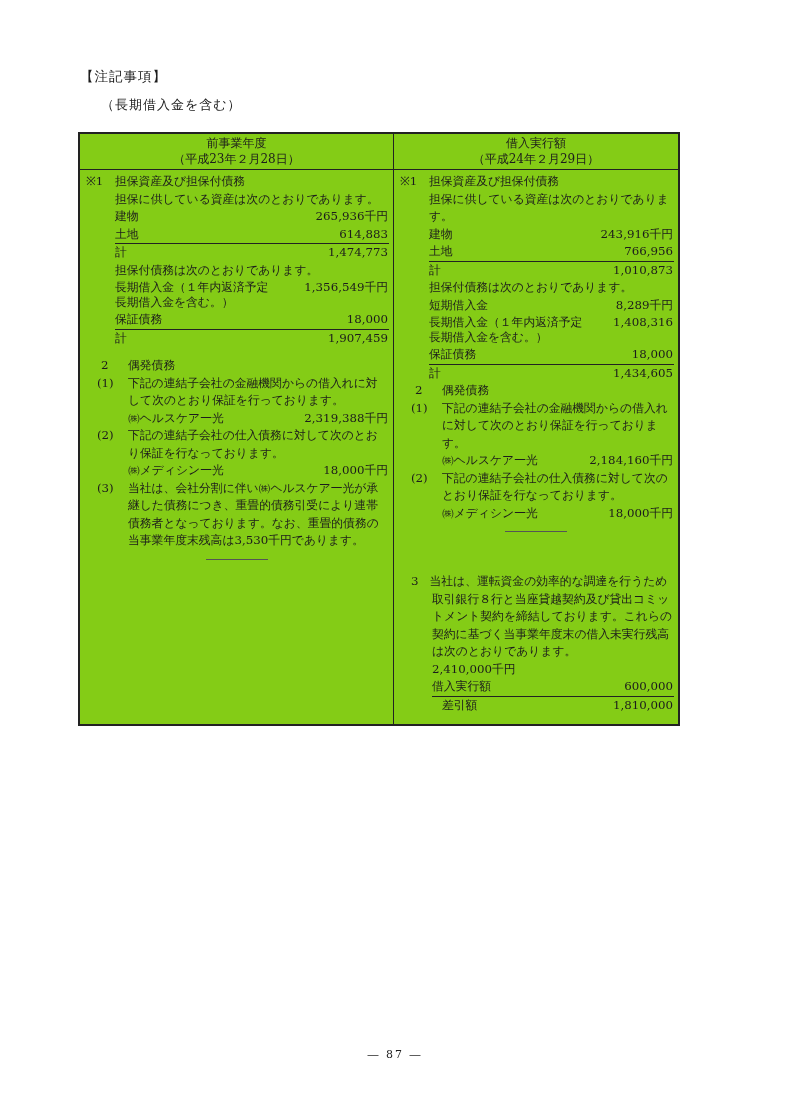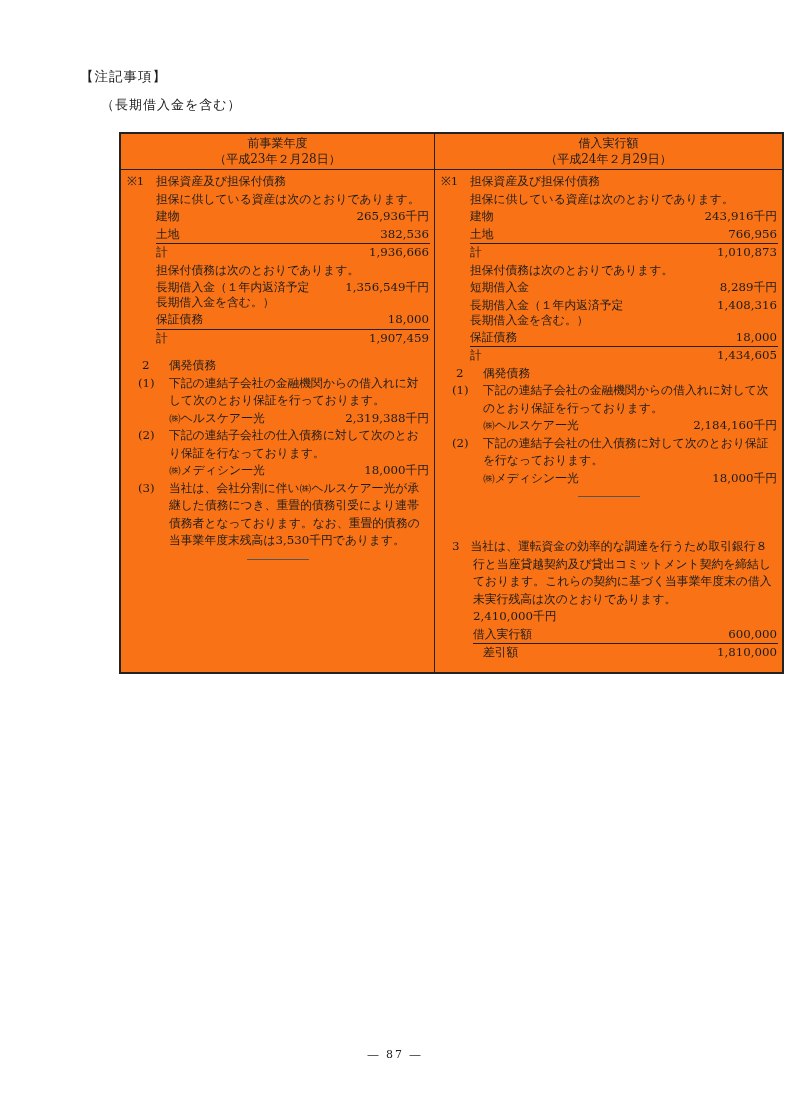--- a/index.html
+++ b/index.html
@@ -24,26 +24,25 @@
     position: absolute;
     left: 101px;
     top: 96px;
     font-size: 13px;
     letter-spacing: 1px;
   }
   .ntable {
     position: absolute;
     left: 78px;
     top: 132px;
-    width: 665px;
+    width: 602px;
     border: 2px solid #222;
     display: flex;
     flex-direction: column;
-    background: #f97316;
-    margin-left: 41px;
+    background: #84cc16;
   }
   .thead { display: flex; border-bottom: 1px solid #222; }
   .th {
     text-align: center;
     font-size: 12px;
     line-height: 16px;
     padding: 1px 0 2px 0;
   }
   .th.prev { width: 313px; }
   .th.curr { flex: 1; border-left: 1px solid #222; }
@@ -136,25 +135,25 @@
         </div>
         <div class="indent1">担保に供している資産は次のとおりであります。</div>
 
         <div class="amt">
           <div class="amt-row">
             <span class="lbl">建物</span>
             <span class="val">265,936千円</span>
           </div>
           <div class="amt-row">
             <span class="lbl">土地</span>
-            <span class="val">382,536</span>
+            <span class="val">614,883</span>
           </div>
           <div class="amt-row rule-above">
             <span class="lbl">計</span>
-            <span class="val">1,936,666</span>
+            <span class="val">1,474,773</span>
           </div>
         </div>
 
         <div class="indent1">担保付債務は次のとおりであります。</div>
 
         <div class="amt">
           <div class="amt-row">
             <span class="lbl lbl2">
               <div>長期借入金（１年内返済予定</div>
               <div>長期借入金を含む。）</div>

